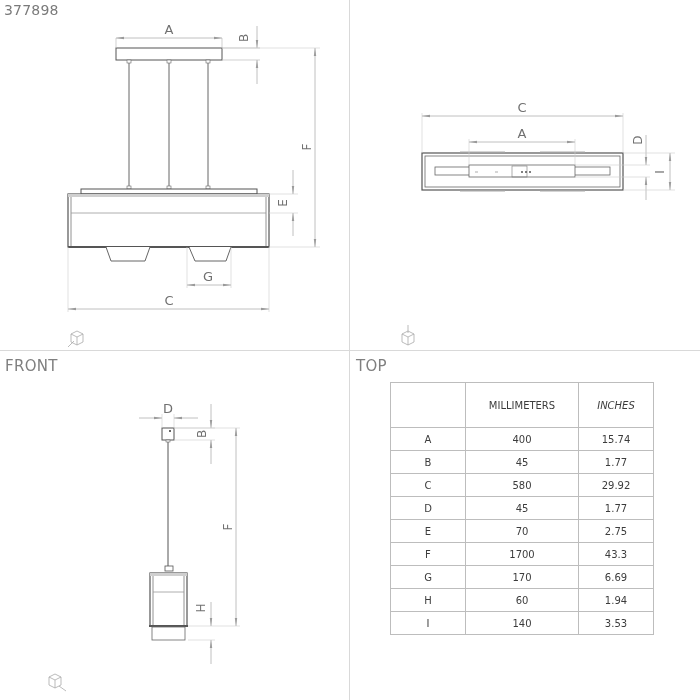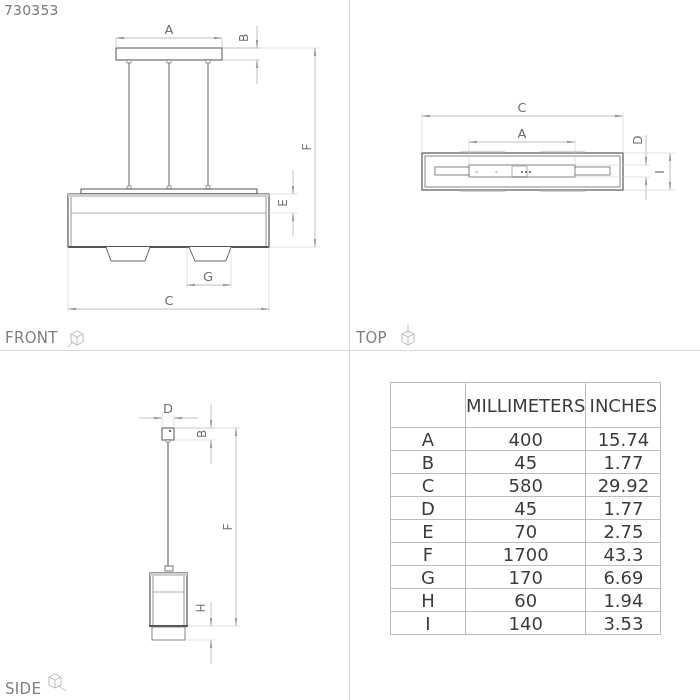--- a/index.html
+++ b/index.html
@@ -2,38 +2,38 @@
 <html><head>
 <meta charset="utf-8">
 <style>
   html, body { margin:0; padding:0; background:#ffffff; }
   body { width:700px; height:700px; position:relative; overflow:hidden;
          font-family:"DejaVu Sans", "Liberation Sans", sans-serif; color:#6b6b6b; }
   .abs { position:absolute; }
   .divider-v { position:absolute; left:349px; top:0; width:1px; height:700px; background:#d9d9d9; }
   .divider-h { position:absolute; left:0; top:350px; width:700px; height:1px; background:#d9d9d9; }
   .product-code { position:absolute; left:4px; top:2px; font-size:14px; color:#7a7a7a; letter-spacing:0.2px; }
-  .view-label { position:absolute; font-size:15px; color:#7f7f7f; letter-spacing:0.3px; }
+  .view-label { position:absolute; font-size:15px; color:#7f7f7f; letter-spacing:0.3px;margin-top:28px; }
   svg text { font-family:"DejaVu Sans", "Liberation Sans", sans-serif; fill:#707070; }
   .dim-table { position:absolute; left:390px; top:382px; border-collapse:collapse;
-               font-size:18px; color:#3c3c3c;border-radius:24px; }
+               font-size:10px; color:#3c3c3c;border-radius:24px; }
   .dim-table td, .dim-table th { border:1px solid #bdbdbd; text-align:center; font-weight:normal; padding:0; }
   .dim-table thead th { height:44px; }
   .dim-table tbody td { height:22px; }
   .col0 { width:74px; }
   .col1 { width:112px; }
-  .col2 { width:74px; }
+  .col2 { width:74px;font-style:italic; }
 </style>
 </head>
 <body>
 
 <div class="divider-v"></div>
 <div class="divider-h"></div>
 
-<div class="product-code">730353</div>
+<div class="product-code">377898</div>
 
 <svg class="abs" style="left:0;top:0" width="349" height="350">
   <defs>
     <marker id="arr" markerWidth="10" markerHeight="6" refX="10" refY="3" orient="auto-start-reverse">
       <path d="M0,1.5 L10,3 L0,4.5 Z" fill="#9a9a9a"></path>
     </marker>
   </defs>
 
   <rect x="116" y="48" width="106" height="12" fill="#fff" stroke="#555" stroke-width="1"></rect>
 

